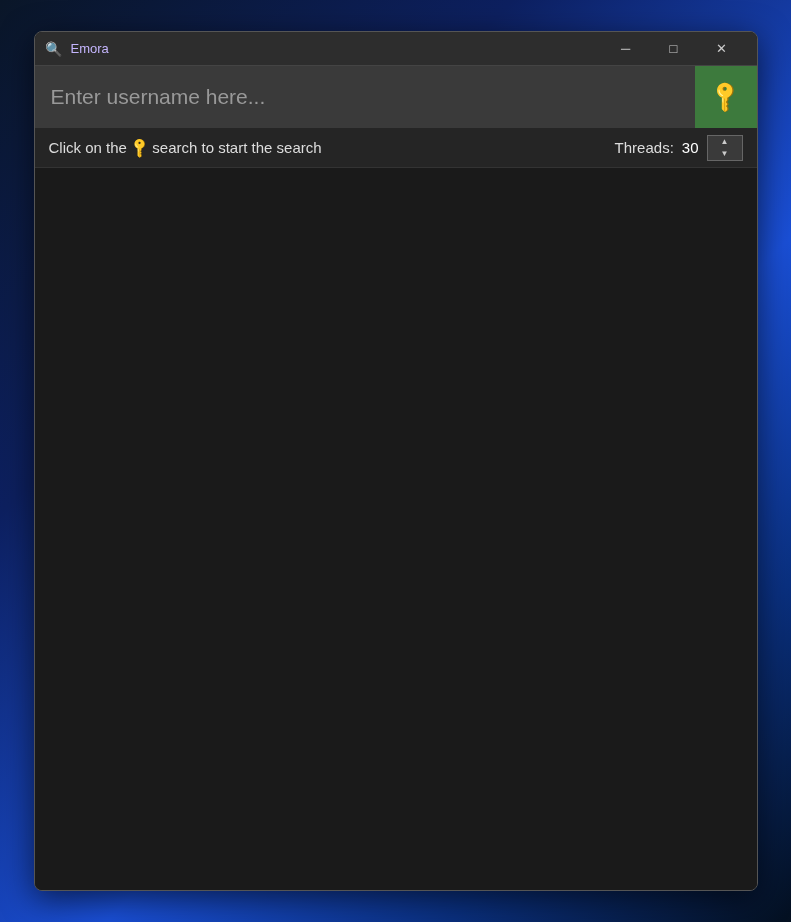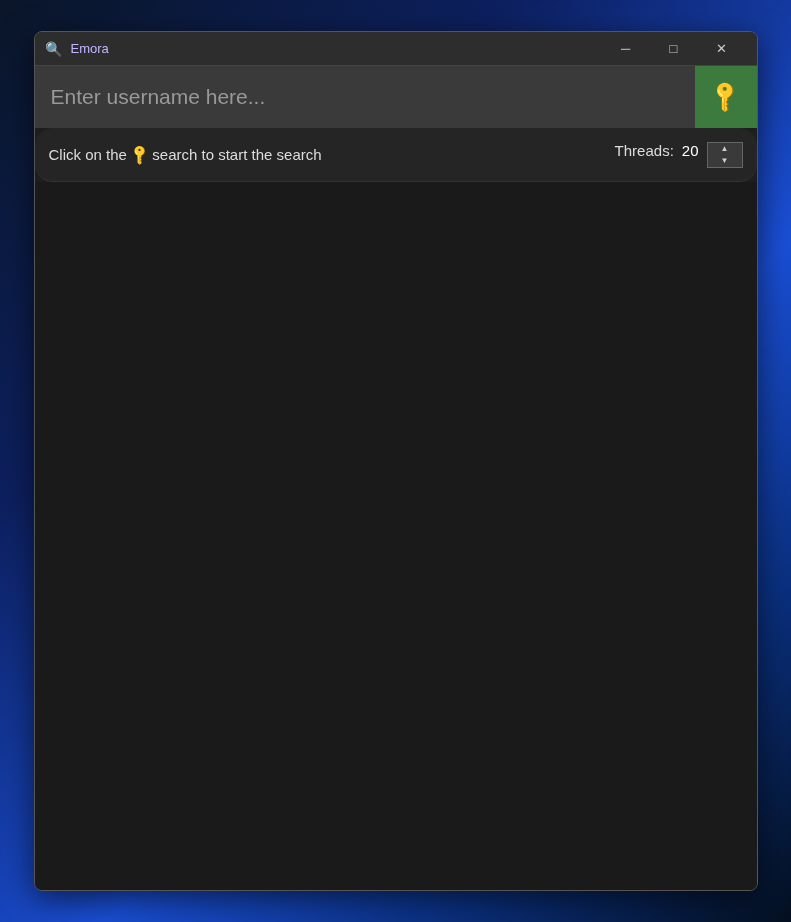--- a/index.html
+++ b/index.html
@@ -112,48 +112,48 @@
     }
 
     .key-icon {
       font-size: 22px;
       color: #90ee90;
       transform: rotate(-45deg);
       display: inline-block;
     }
 
     .toolbar {
-      height: 54px;
+      height: 40px;
       background: #252525;
       display: flex;
       align-items: center;
       padding: 0 14px;
       border-bottom: 1px solid #333;
       flex-shrink: 0;
-      border-radius: 18px;
     }
 
     .toolbar-hint {
       flex: 1;
       color: #dddddd;
       font-size: 15px;
       display: flex;
       align-items: center;
       gap: 4px;
     }
 
     .hint-key-icon {
       font-size: 14px;
       color: #90ee90;
       transform: rotate(-45deg);
       display: inline-block;
     }
 
     .threads-section {
       display: flex;
+      align-items: center;
       gap: 8px;
     }
 
     .threads-label {
       color: #dddddd;
       font-size: 15px;
       font-weight: 500;
     }
 
     .threads-value {
@@ -213,21 +213,21 @@
   </div>
 
   <div class="toolbar">
     <div class="toolbar-hint">
       <span>Click on the</span>
       <span class="hint-key-icon">🔑</span>
       <span>search to start the search</span>
     </div>
     <div class="threads-section">
       <span class="threads-label">Threads:</span>
-      <span class="threads-value">20</span>
+      <span class="threads-value">30</span>
       <div class="spinner">
         <button class="spinner-up">▲</button>
         <button class="spinner-down">▼</button>
       </div>
     </div>
   </div>
 
   <div class="main-content"></div>
 
 </div>

